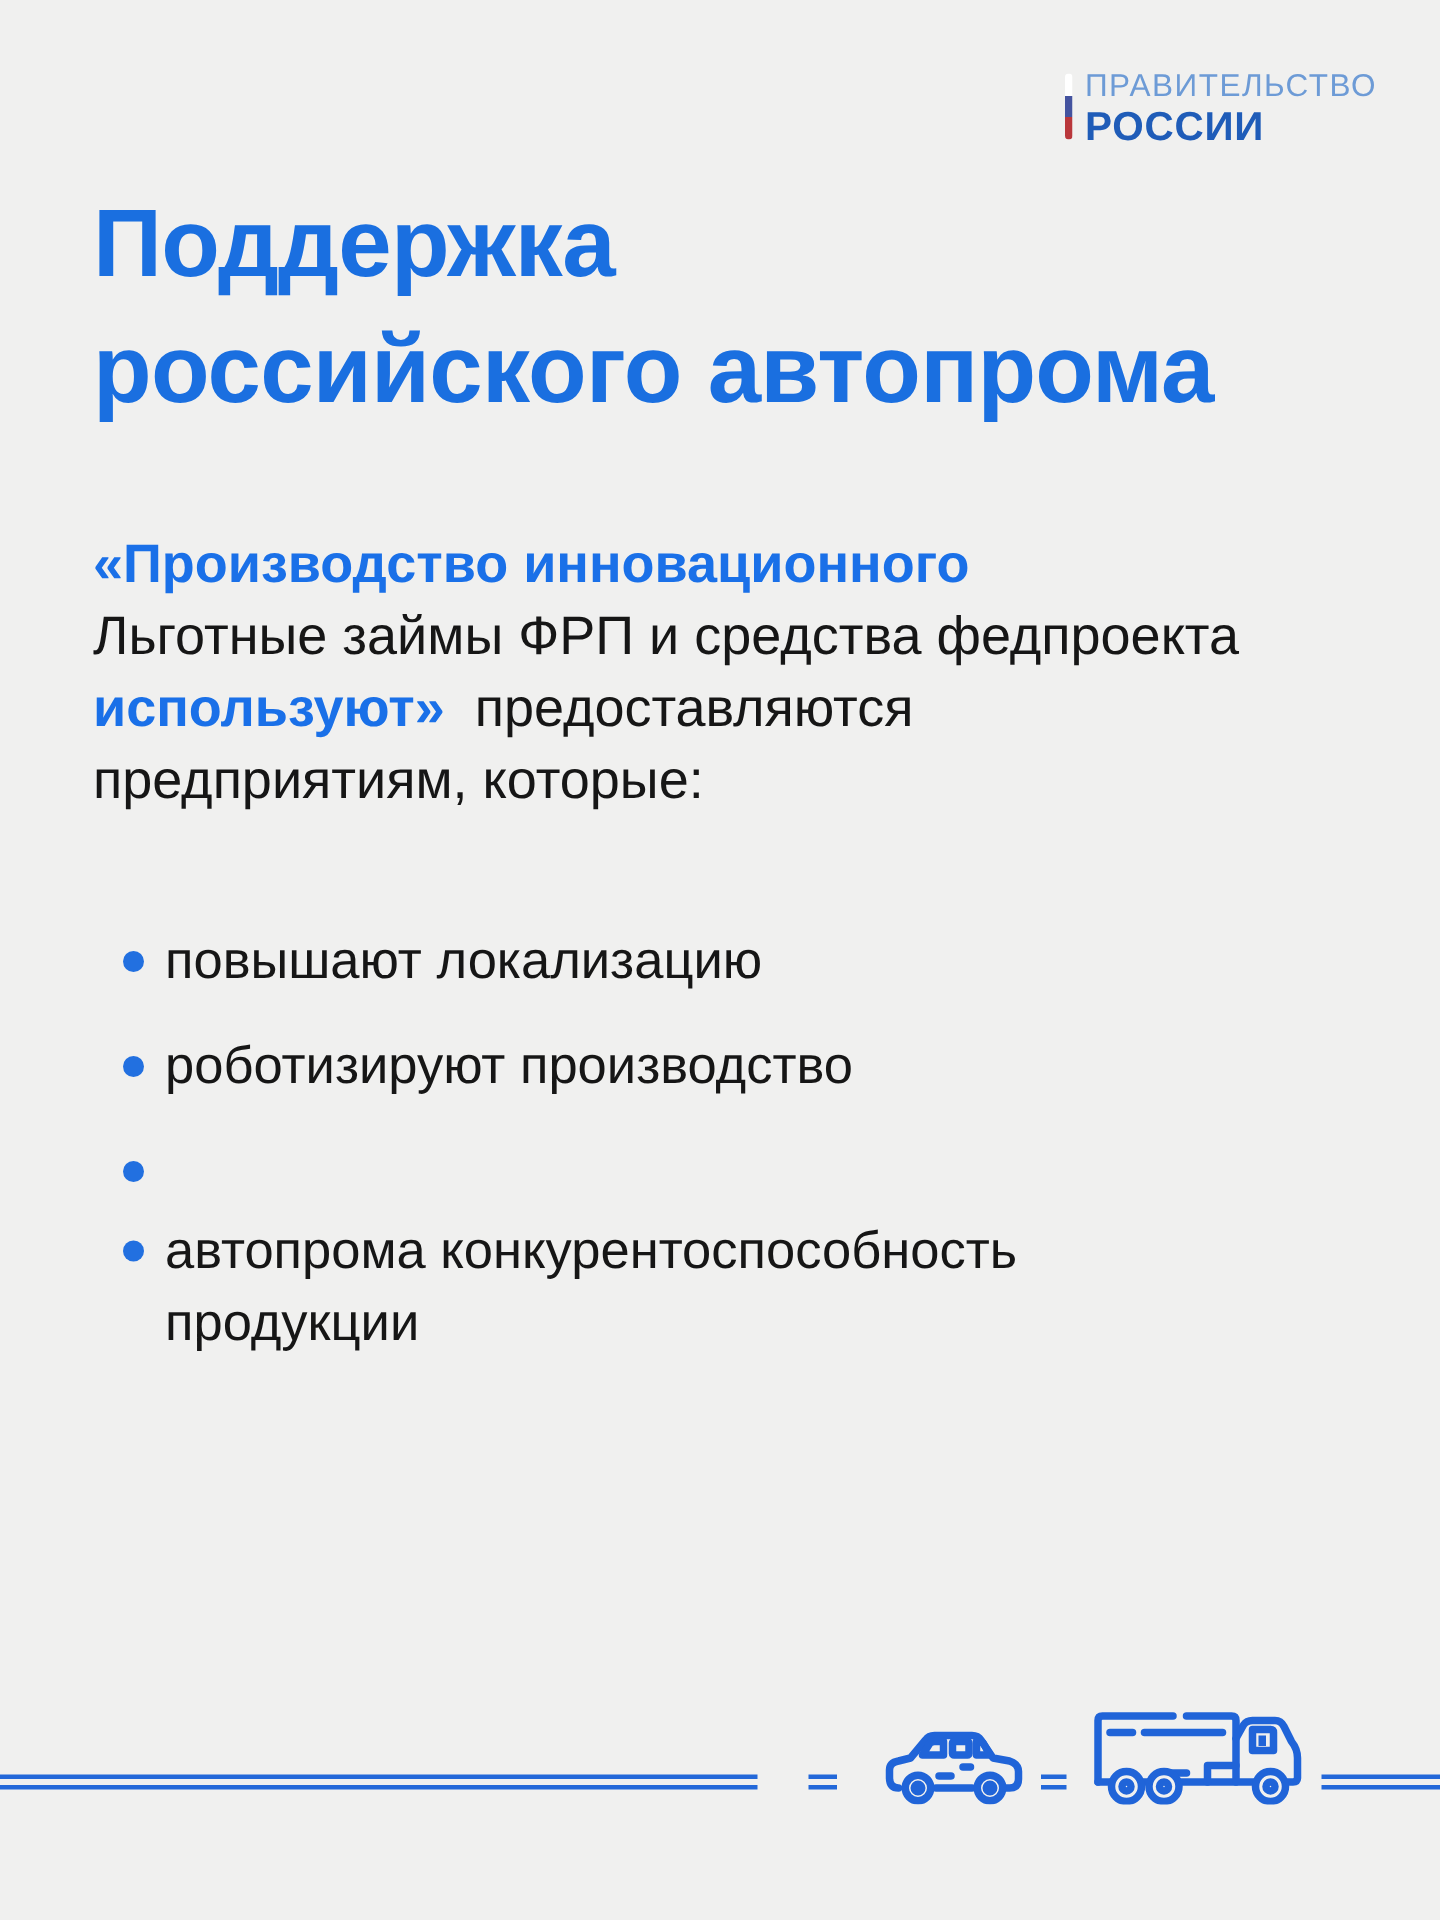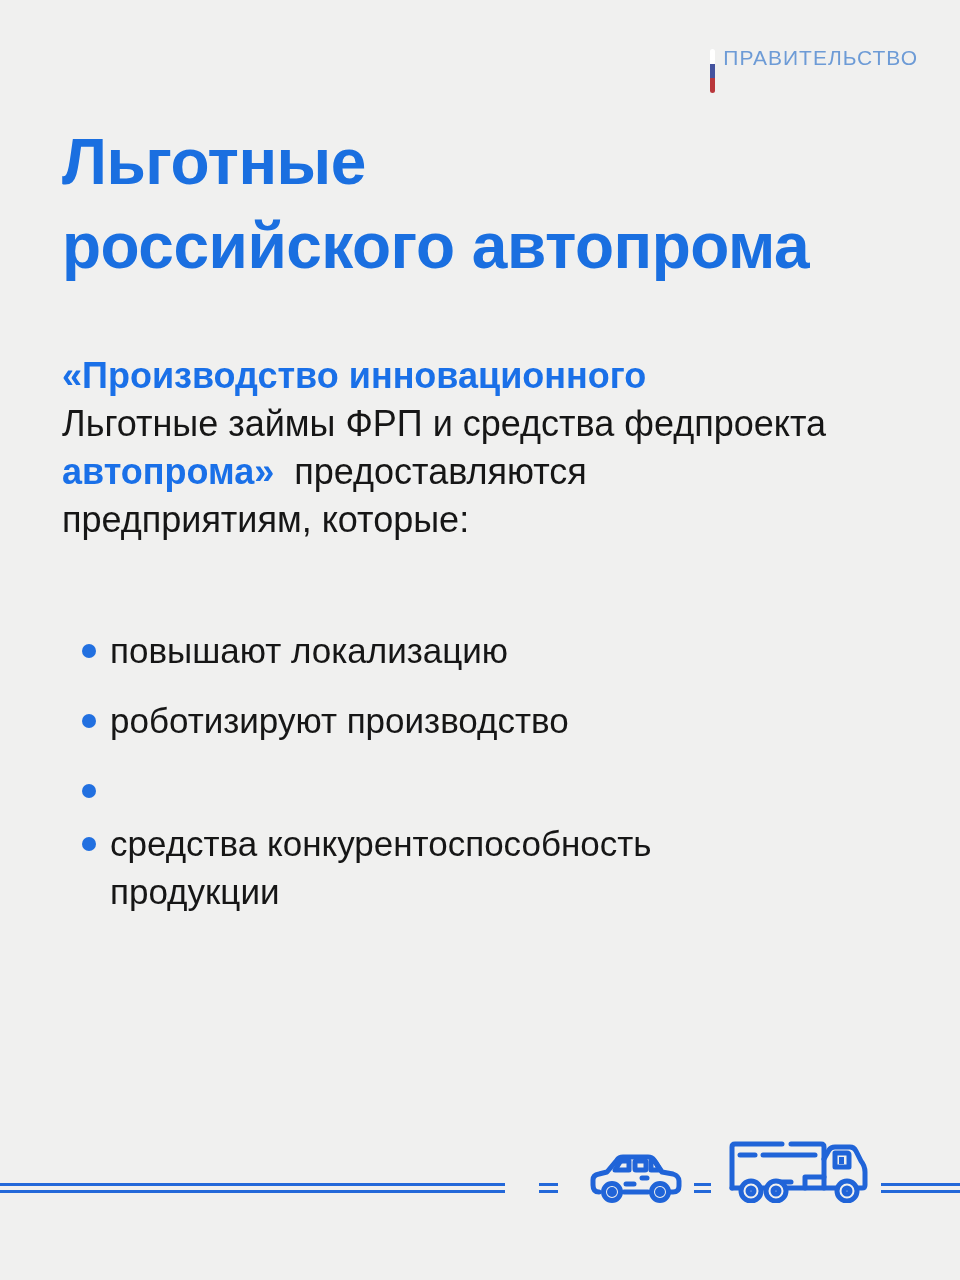--- a/index.html
+++ b/index.html
@@ -42,21 +42,21 @@
   }
   .intro span{white-space:pre-wrap;}
   .accent{color:#1a70e8;font-weight:bold;}
   
   .bullets{
     position:absolute;left:82px;top:613px;
     list-style:none;margin:0;padding:0;
   }
   .bullet-item{
     display:flex;align-items:flex-start;
-    margin:14px 0 22px 0;
+    margin:4px 0 22px 0;
     font-size:35px;line-height:48px;color:#161616;
   }
   .dot{
     width:14px;height:14px;border-radius:50%;
     background:#2270e0;flex:none;
     margin:17px 14px 0 0;
   }
   .bullet-text{white-space:pre-line;max-width:720px;}
   
   .footer{
@@ -82,50 +82,51 @@
 <body>
 
 <div class="logo">
   <div class="flag">
     <div class="f-white"></div>
       <div class="f-blue"></div>
       <div class="f-red"></div>
   </div>
   <div>
     <div class="logo-l1">ПРАВИТЕЛЬСТВО</div>
+    <div class="logo-l2">РОССИИ</div>
   </div>
 </div>
 
 <div class="title">
-  <div>Льготные</div>
+  <div>Поддержка</div>
   <div>российского автопрома</div>
 </div>
 
 <div class="intro">
   <div><span class="accent">«Производство инновационного</span></div>
   <div><span>Льготные займы ФРП и средства федпроекта</span></div>
-  <div><span class="accent">автопрома»</span><span>  предоставляются</span></div>
+  <div><span class="accent">используют»</span><span>  предоставляются</span></div>
   <div><span>предприятиям, которые:</span></div>
 </div>
 
 <ul class="bullets">
   <li class="bullet-item">
     <span class="dot"></span>
     <span class="bullet-text">повышают локализацию</span>
   </li>
   <li class="bullet-item">
     <span class="dot"></span>
     <span class="bullet-text">роботизируют производство</span>
   </li>
   <li class="bullet-item">
     <span class="dot"></span>
   </li>
   <li class="bullet-item">
     <span class="dot"></span>
-    <span class="bullet-text">средства конкурентоспособность
+    <span class="bullet-text">автопрома конкурентоспособность
 продукции</span>
   </li>
 </ul>
 
 <div class="footer">
   <div class="dbl line-left"></div>
   <div class="dbl dash1"></div>
 
   <div class="car-wrap">
     <svg class="veh" width="92" height="52" viewBox="0 0 92 52">

